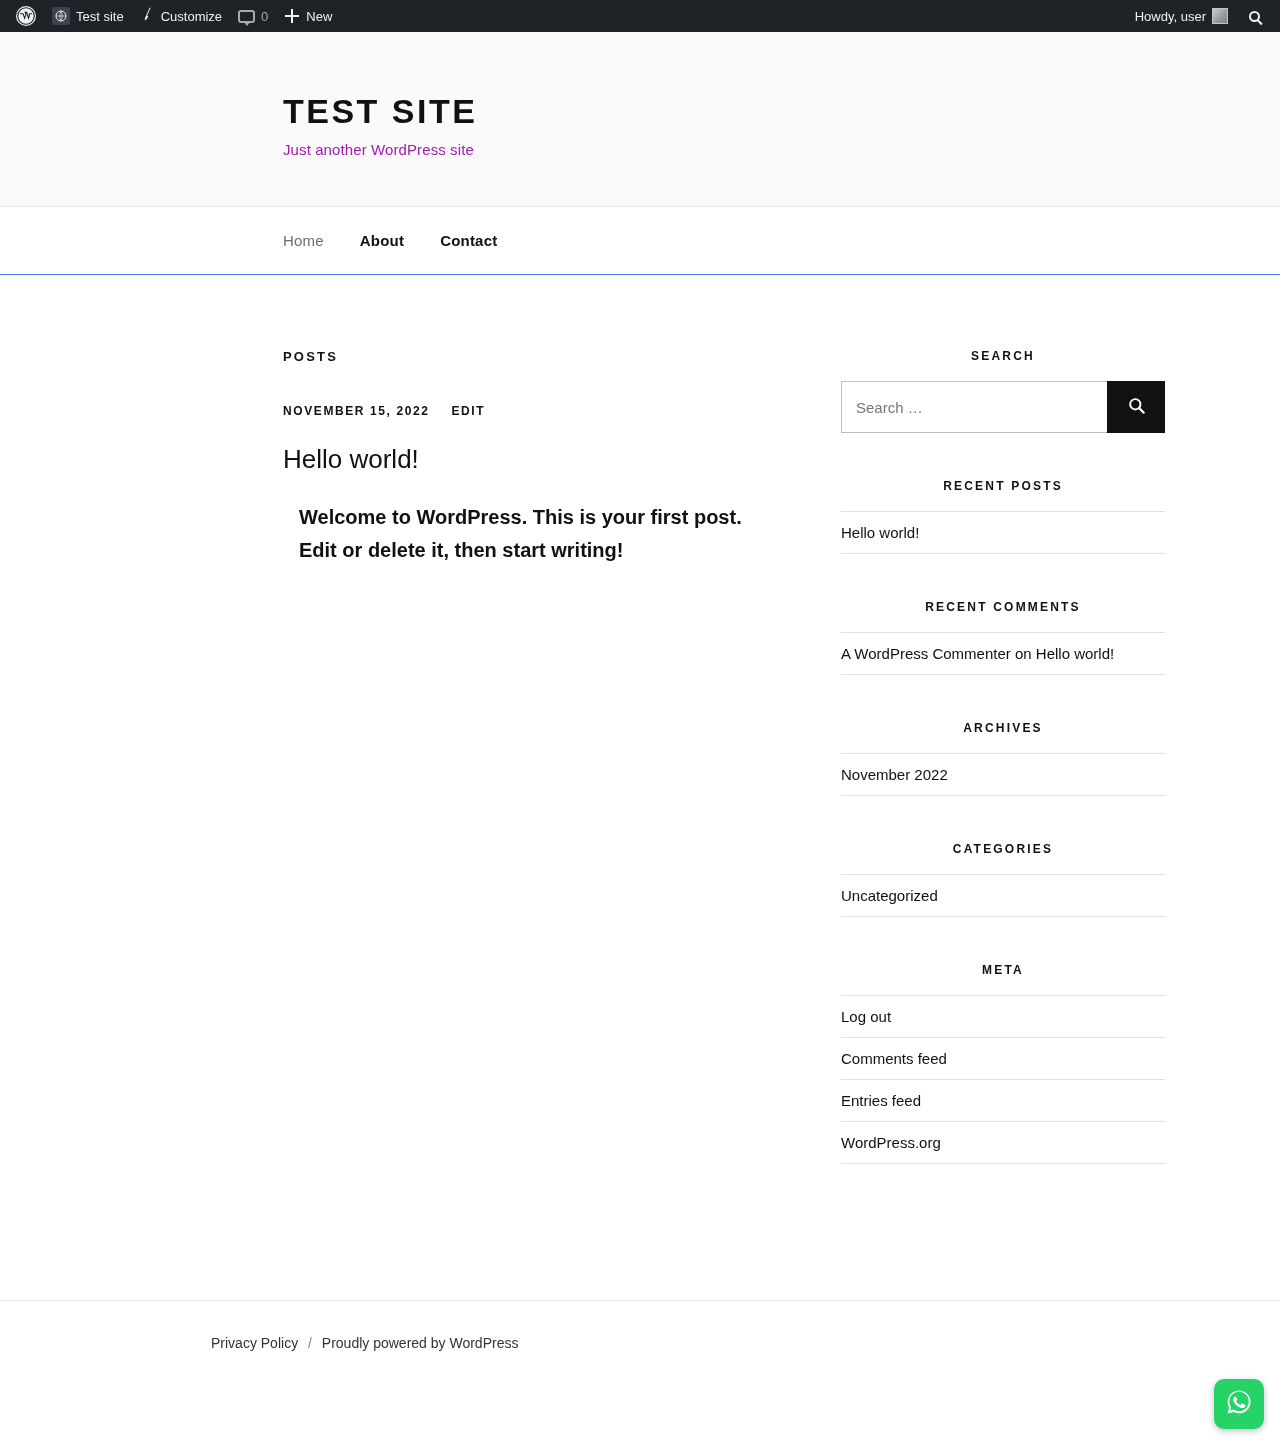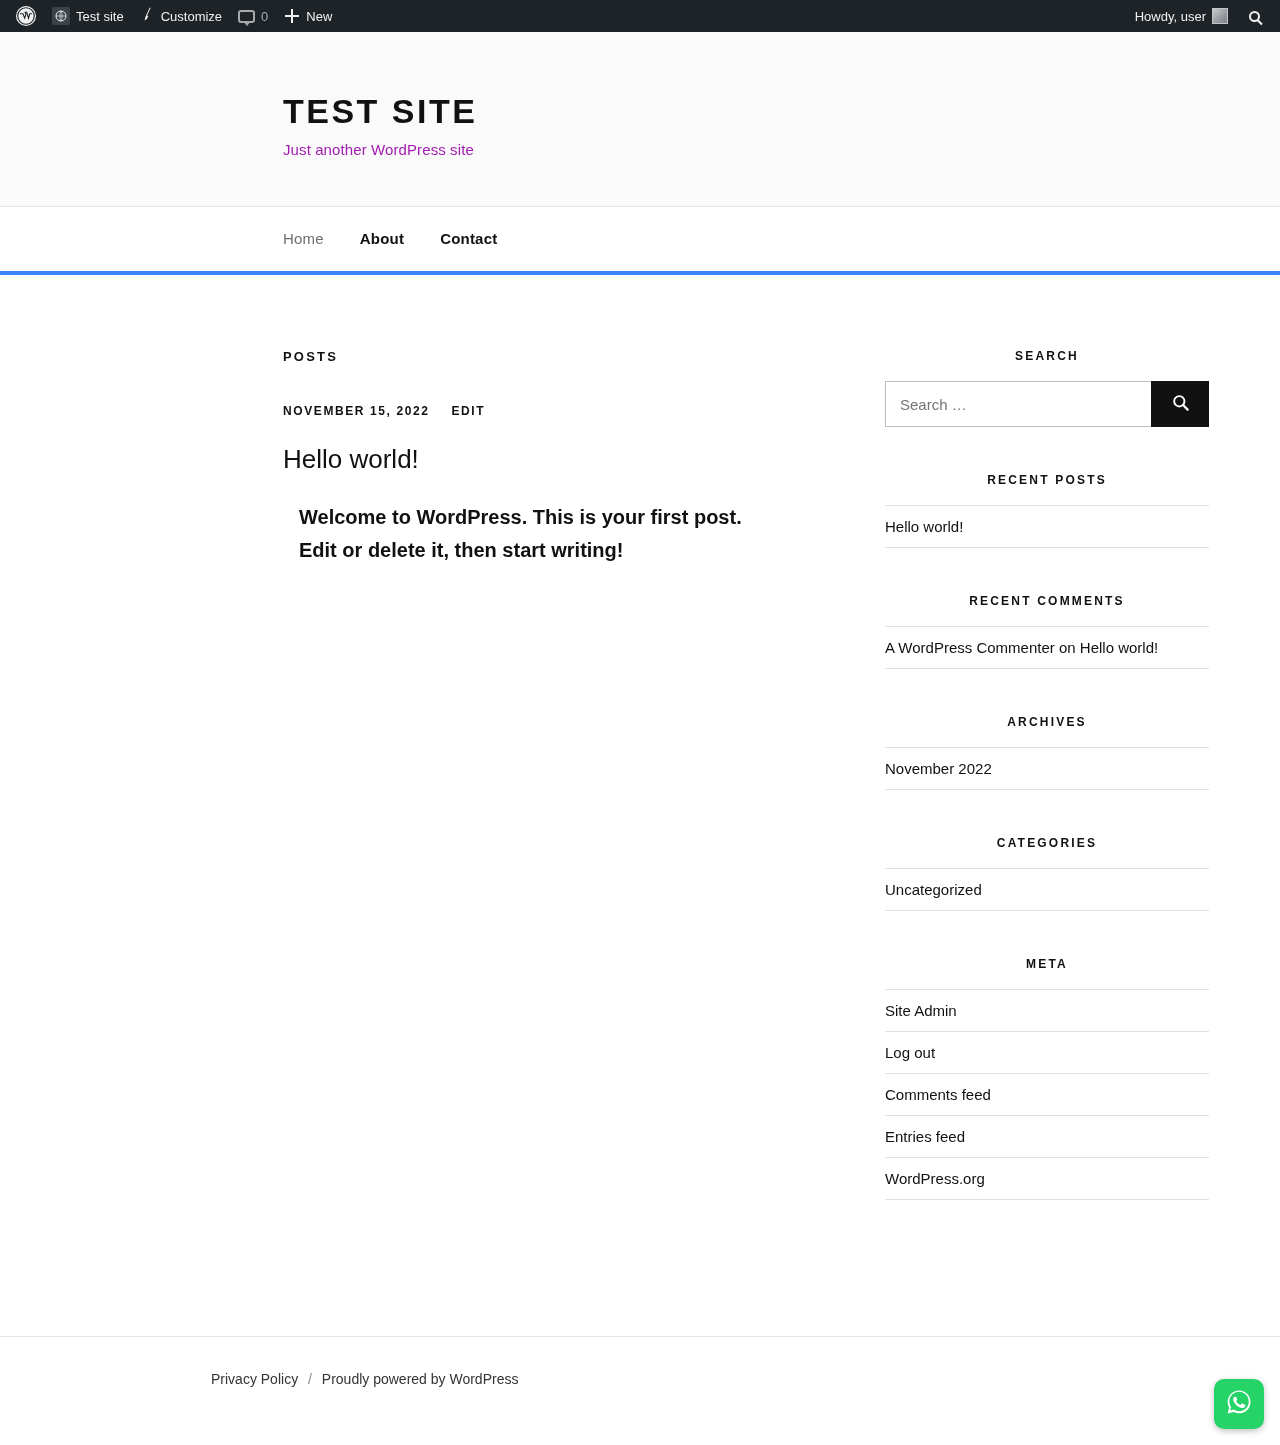--- a/index.html
+++ b/index.html
@@ -109,21 +109,21 @@
   #site-description {
     font-size: 15px;
     color: #a21caf;
     margin: 0;
     letter-spacing: 0.1px;
   }
 
   
   #site-nav {
     background: #ffffff;
-    border-bottom: 4px solid #3b82f6;
+    border-bottom: 1px solid #3b82f6;
     height: 68px;
     display: flex;
     align-items: center;
   }
   .nav-list {
     display: flex;
     align-items: center;
     gap: 36px;
     list-style: none;
     margin: 0;
@@ -137,21 +137,21 @@
     letter-spacing: 0.2px;
   }
   .nav-link.current { color: #6e6e6e; font-weight: normal; }
 
   
   #content-area {
     padding-top: 74px;
   }
   .columns {
     display: flex;
-    gap: 92px;
+    gap: 48px;
   }
   #primary { width: 510px; flex: 0 0 510px; }
   #secondary { width: 324px; flex: 0 0 324px; }
 
   .section-label {
     font-size: 13px;
     font-weight: bold;
     letter-spacing: 2.2px;
     text-transform: uppercase;
     color: #111111;
@@ -184,21 +184,21 @@
   .widget { margin-bottom: 46px; }
   .widget-title {
     font-size: 12px;
     font-weight: bold;
     letter-spacing: 2.2px;
     text-transform: uppercase;
     margin: 0 0 18px 0;
     color: #111111;
     text-align: center;
   }
-  .search-row { display: flex; height: 46px; }
+  .search-row { display: flex; height: 52px; }
   .search-input {
     flex: 1 1 auto;
     border: 1px solid #bdbdbd;
     border-right: none;
     padding: 0 14px;
     font-size: 15px;
     font-family: "Liberation Sans", sans-serif;
     color: #444;
     outline: none;
     min-width: 0;
@@ -403,23 +403,20 @@
               <li>
                 <a href="#">Uncategorized</a>
               </li>
             </ul>
           </section>
 
           <section class="widget">
             <h3 class="widget-title">META</h3>
             <ul class="widget-list">
               <li>
-                <a href="#">Site Admin</a>
-              </li>
-              <li>
                 <a href="#">Log out</a>
               </li>
               <li>
                 <a href="#">Comments feed</a>
               </li>
               <li>
                 <a href="#">Entries feed</a>
               </li>
               <li>
                 <a href="#">WordPress.org</a>

